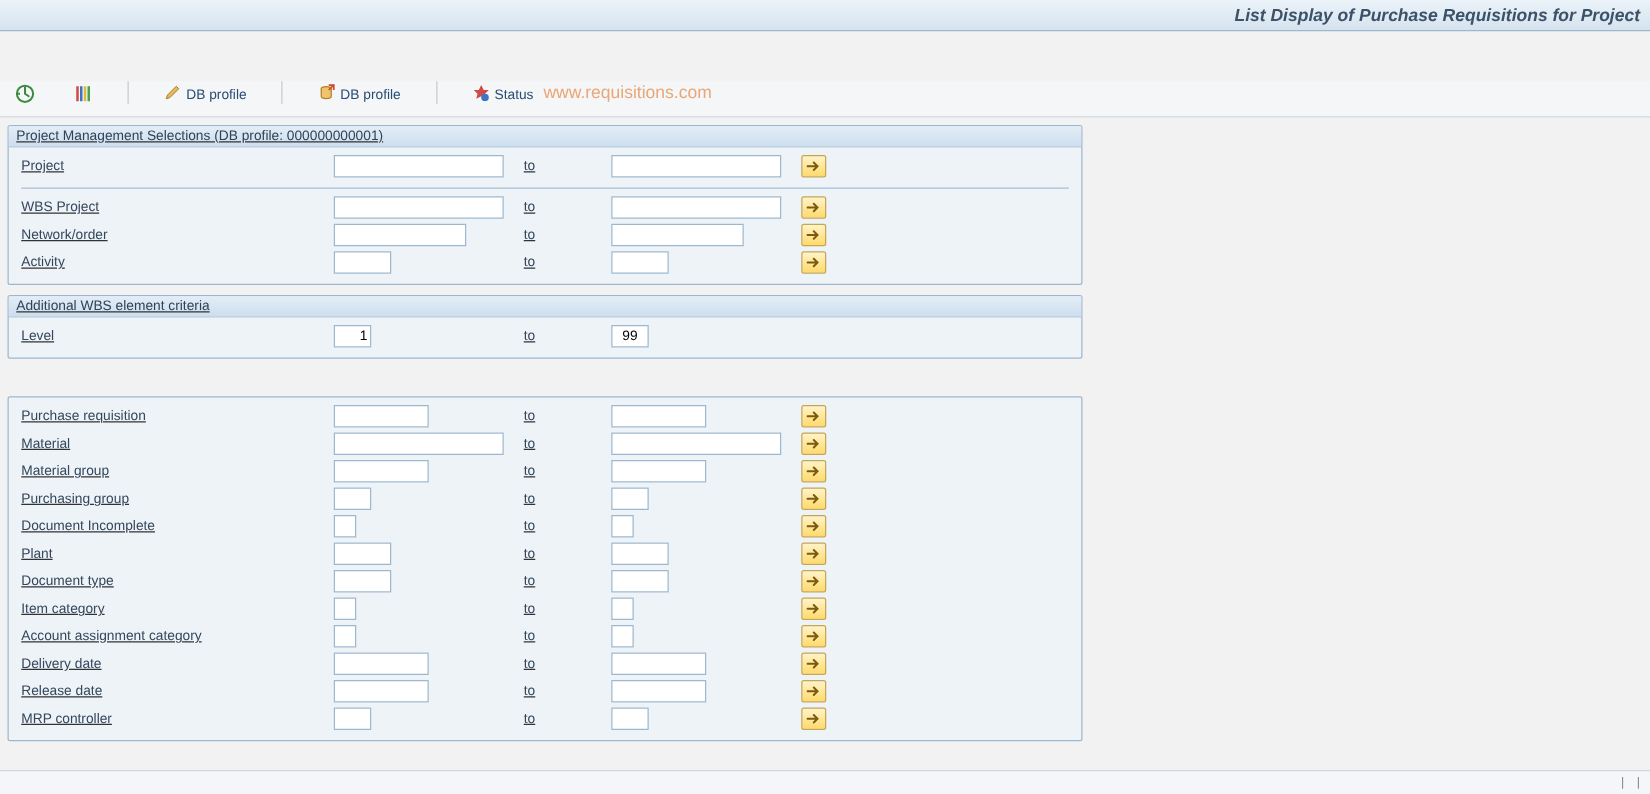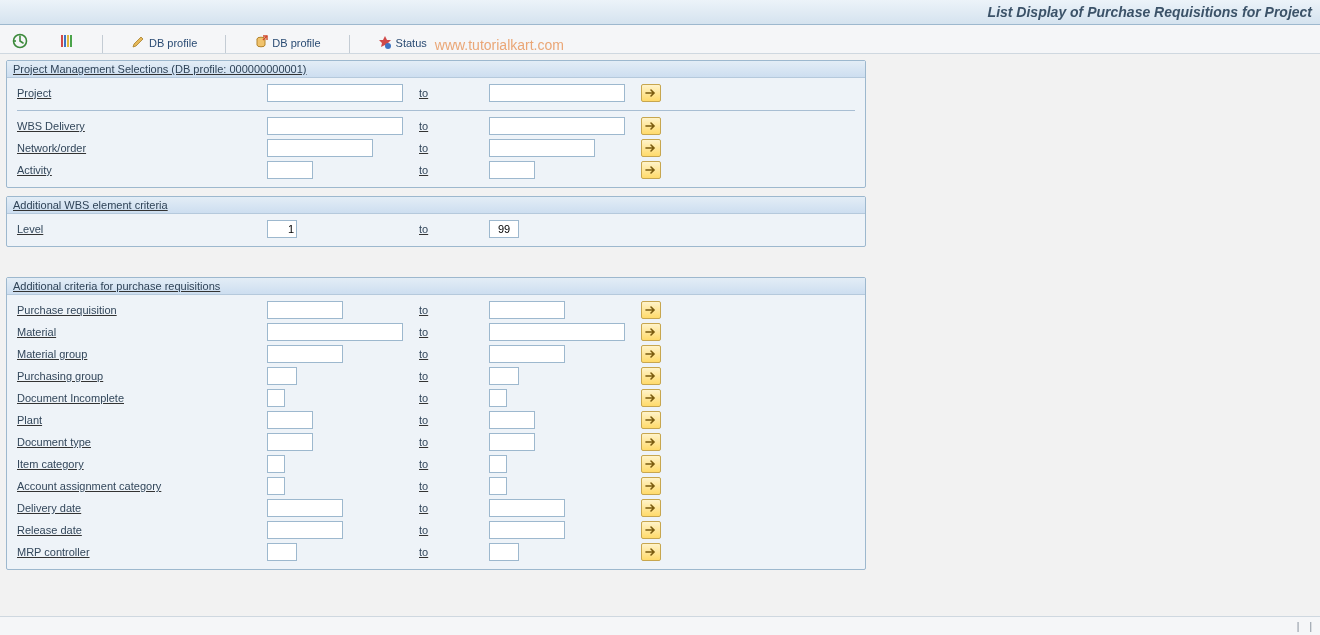--- a/index.html
+++ b/index.html
@@ -21,23 +21,24 @@
     font-size: 14px;
     font-weight: bold;
     font-style: italic;
     color: #3b5268;
   }
   .toolbar {
     background: #f5f6f8;
     border-bottom: 1px solid #cfd8e0;
     height: 28px;
     display: flex;
-    align-items: flex-end;
+    align-items: flex-start;
     padding: 0 6px;
     gap: 18px;
+    margin-top: 40px;
   }
   .tb-btn {
     display: inline-flex;
     align-items: center;
     gap: 4px;
     padding: 2px 6px;
     border: none;
     background: transparent;
     border-radius: 3px;
     cursor: pointer;
@@ -190,42 +191,42 @@
   <span class="tb-sep"></span>
   <button class="tb-btn">
     <span class="icon">
       <svg width="14" height="14" viewBox="0 0 14 14">
           <path d="M7 1 L9 5 L13 5 L10 8 L11 12 L7 10 L3 12 L4 8 L1 5 L5 5 Z" fill="#d04a4a"></path>
           <circle cx="10" cy="11" r="3" fill="#3f74c2"></circle>
         </svg>
     </span>
     <span>Status</span>
   </button>
-  <span class="watermark" style="margin-left:-16px;">www.tutorialkart.com</span>
+  <span class="watermark" style="margin-left:-16px;">www.requisitions.com</span>
 </div>
 
 <div class="content">
 
   <div class="groupbox">
     <div class="groupbox-hdr">Project Management Selections (DB profile: 000000000001)</div>
     <div class="groupbox-body">
       <div class="row">
         <span class="lbl">Project</span>
         <span class="col-from"><input class="fld fw-xxl" value="" style=""></span>
         <span class="to-lbl">to</span>
         <span class="col-to"><input class="fld fw-xxl" value="" style=""></span>
         <span class="col-ext"><button class="ext-btn">
               <svg viewBox="0 0 12 10">
                 <path d="M1 5 L8 5 M6 2 L9 5 L6 8" stroke="#7a5b10" stroke-width="1.6" fill="none" stroke-linecap="round"></path>
               </svg>
             </button></span>
       </div>
       <div class="hr"></div>
       <div class="row">
-        <span class="lbl">WBS Delivery</span>
+        <span class="lbl">WBS Project</span>
         <span class="col-from"><input class="fld fw-xxl" value="" style=""></span>
         <span class="to-lbl">to</span>
         <span class="col-to"><input class="fld fw-xxl" value="" style=""></span>
         <span class="col-ext"><button class="ext-btn">
               <svg viewBox="0 0 12 10">
                 <path d="M1 5 L8 5 M6 2 L9 5 L6 8" stroke="#7a5b10" stroke-width="1.6" fill="none" stroke-linecap="round"></path>
               </svg>
             </button></span>
       </div>
       <div class="row">
@@ -259,21 +260,20 @@
       <div class="row">
         <span class="lbl">Level</span>
         <span class="col-from"><input class="fld fw-sm" style="text-align: right;" value="1"></span>
         <span class="to-lbl">to</span>
         <span class="col-to"><input class="fld fw-sm" style="text-align: center;" value="99"></span>
       </div>
     </div>
   </div>
 
   <div class="groupbox" style="margin-bottom:0;">
-    <div class="groupbox-hdr">Additional criteria for purchase requisitions</div>
     <div class="groupbox-body">
       <div class="row">
         <span class="lbl">Purchase requisition</span>
         <span class="col-from"><input class="fld fw-lg" value="" style=""></span>
         <span class="to-lbl">to</span>
         <span class="col-to"><input class="fld fw-lg" value="" style=""></span>
         <span class="col-ext"><button class="ext-btn">
               <svg viewBox="0 0 12 10">
                 <path d="M1 5 L8 5 M6 2 L9 5 L6 8" stroke="#7a5b10" stroke-width="1.6" fill="none" stroke-linecap="round"></path>
               </svg>

